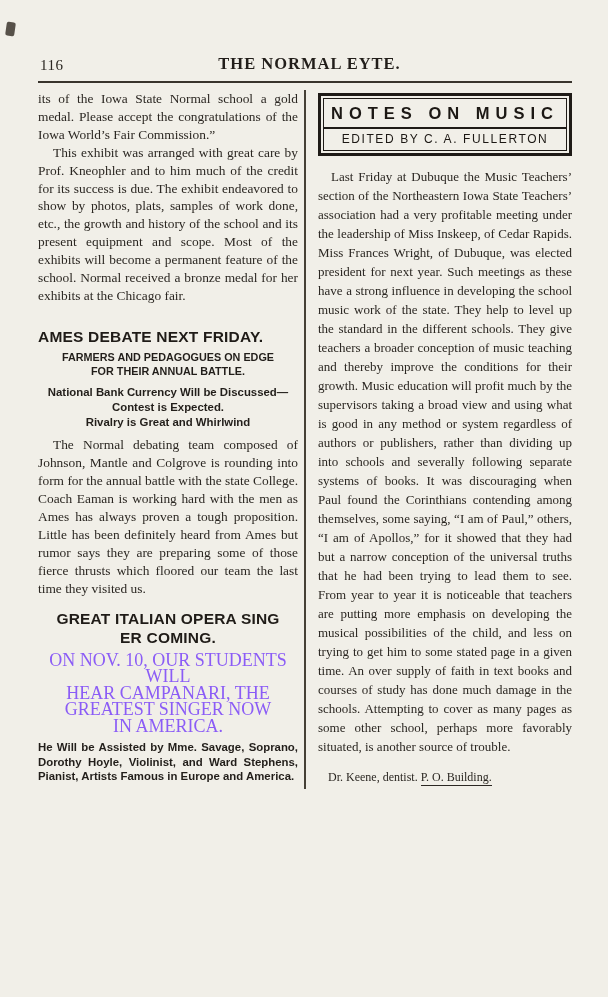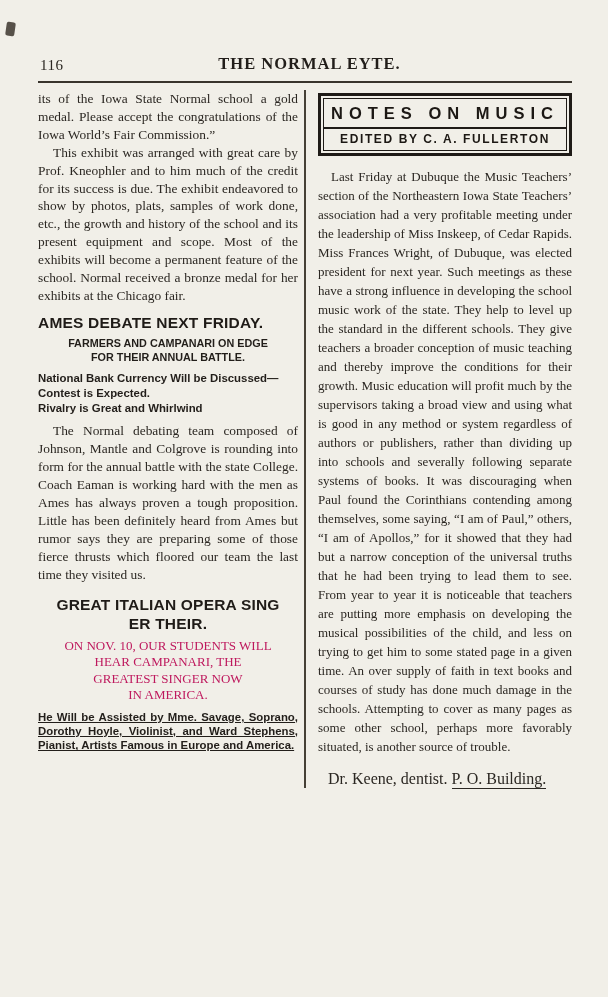--- a/index.html
+++ b/index.html
@@ -31,61 +31,61 @@
 
   p.body {
     margin:0; font-size:13.4px; line-height:17.9px;
     text-align:justify; text-indent:15px; color:#2b2722;
   }
   p.noindent { text-indent:0; }
 
   .head1, .head2 {
     font-family:"Liberation Sans", sans-serif; font-weight:700;
     font-size:15.5px; color:#1f1b17; letter-spacing:.2px;
-    margin:9px 0 5px;
+    margin:23px 0 5px;
   }
   .head2 { text-align:center; line-height:19px; margin-top:11px; }
   .line { display:block; }
 
   .subhead {
     font-family:"Liberation Sans", sans-serif; font-weight:700;
     font-size:10.8px; line-height:13.8px; text-align:center;
     margin:2px 0 7px; color:#221e1a;
   }
   .deck {
     font-family:"Liberation Sans", sans-serif; font-weight:700;
-    font-size:11.4px; line-height:15px; 
+    font-size:11.4px; line-height:15px; text-align:center;
     margin:2px 0 6px; color:#221e1a;
   }
   .opera-subhead {
-    font-size:13px; line-height:16.5px; text-align:center;
-    margin:4px 0 6px; color:#be185d;
+    font-size:18px; line-height:16.5px; text-align:center;
+    margin:4px 0 6px; color:#8b5cf6;
   }
   .bold-deck {
     font-family:"Liberation Sans", sans-serif; font-weight:700;
     font-size:11.4px; line-height:14.4px; text-align:justify;
-    margin:5px 0 6px; color:#221e1a;text-decoration:underline;
+    margin:5px 0 6px; color:#221e1a;
   }
 
   .music-box {
     border:3px solid #1f1b17; padding:2px; margin:3px 0 11px 0; background:#f1efe8;
   }
   .music-box-inner { border:1px solid #1f1b17; }
   .music-box-title {
     font-family:"Liberation Sans", sans-serif; font-weight:700;
     font-size:16.5px; letter-spacing:6px; text-align:center;
     padding:5px 0 4px; border-bottom:2px solid #1f1b17; color:#1c1814;
   }
   .music-box-editor {
-    font-family:"Liberation Sans", sans-serif; font-weight:700;
+    font-family:"Liberation Sans", sans-serif; font-weight:400;
     font-size:12px; letter-spacing:1.6px; text-align:center;
     padding:3px 0 4px; color:#1c1814;
   }
   p.body-right { font-size:13px; line-height:19px; text-indent:13px; }
-  .ad-line { margin:14px 0 0 0; font-size:16px; text-indent:10px; }
+  .ad-line { margin:14px 0 0 0; font-size:12px; text-indent:10px; }
   .u { border-bottom:1.5px solid #2b2722; padding-bottom:1px; }
 </style>
 </head>
 <body>
 
 <div class="page">
   <div class="speck"></div>
 
   <header class="header">
     <span class="page-num">116</span>
@@ -94,33 +94,33 @@
   <div class="header-rule"></div>
 
   <div class="columns">
 
     <div class="col col-left">
       <p class="body noindent">its of the Iowa State Normal school a gold medal.  Please accept the congratulations of the Iowa World’s Fair Commission.”</p>
       <p class="body">This exhibit was arranged with great care by Prof. Kneophler and to him much of the credit for its success is due. The exhibit endeavored to show by photos, plats, samples of work done, etc., the growth and history of the school and its present equipment and scope.  Most of the exhibits will become a permanent feature of the school.  Normal received a bronze medal for her exhibits at the Chicago fair.</p>
 
       <h2 class="head1">AMES DEBATE NEXT FRIDAY.</h2>
       <div class="subhead">
-        <span class="line">FARMERS AND CAMPANARI ON EDGE</span>
+        <span class="line">FARMERS AND PEDAGOGUES ON EDGE</span>
         <span class="line">FOR THEIR ANNUAL BATTLE.</span>
       </div>
       <div class="deck">
         <span class="line">National Bank Currency Will be Discussed—</span>
         <span class="line">Contest is Expected.</span>
         <span class="line">Rivalry is Great and Whirlwind</span>
       </div>
       <p class="body">The Normal debating team composed of Johnson, Mantle and Colgrove is rounding into form for the annual battle with the state College. Coach Eaman is working hard with the men as Ames has always proven a tough proposition.  Little has been definitely heard from Ames but rumor says they are preparing some of those fierce thrusts which floored our team the last time they visited us.</p>
 
       <h2 class="head2">
         <span class="line">GREAT ITALIAN OPERA SING</span>
-        <span class="line">ER THEIR.</span>
+        <span class="line">ER COMING.</span>
       </h2>
       <div class="opera-subhead">
         <span class="line">ON NOV. 10, OUR STUDENTS WILL</span>
         <span class="line">HEAR CAMPANARI, THE</span>
         <span class="line">GREATEST SINGER NOW</span>
         <span class="line">IN AMERICA.</span>
       </div>
       <p class="bold-deck">He Will be Assisted by Mme. Savage, Soprano, Dorothy Hoyle, Violinist, and Ward Stephens, Pianist, Artists Famous in Europe and America.</p>
     </div>
 

